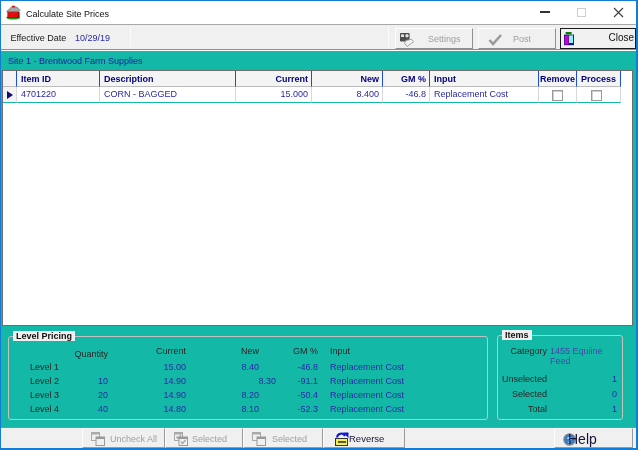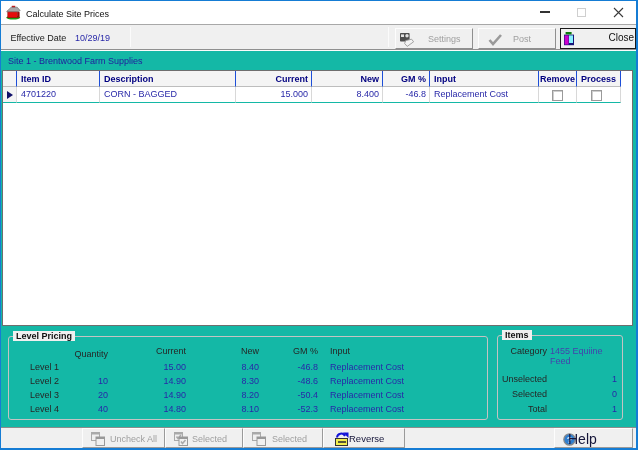--- a/index.html
+++ b/index.html
@@ -133,22 +133,22 @@
 
   <div class="row blk" style="left:30px;top:361.5px;">Level 1</div>
   <div class="row navy" style="left:110px;top:361.5px;width:76px;text-align:right;">15.00</div>
   <div class="row navy" style="left:190px;top:361.5px;width:69px;text-align:right;">8.40</div>
   <div class="row navy" style="left:250px;top:361.5px;width:68px;text-align:right;">-46.8</div>
   <div class="row navy" style="left:330px;top:361.5px;">Replacement Cost</div>
 
   <div class="row blk" style="left:30px;top:375.5px;">Level 2</div>
   <div class="row navy" style="left:40px;top:375.5px;width:68px;text-align:right;">10</div>
   <div class="row navy" style="left:110px;top:375.5px;width:76px;text-align:right;">14.90</div>
-  <div class="row navy" style="left:190px;top:375.5px;width:69px;text-align:right;">8.30</div>
-  <div class="row navy" style="left:250px;top:375.5px;width:68px;text-align:right;">-48.6</div>
+  <div class="row navy" style="left:207px;top:375.5px;width:69px;text-align:right;">8.30</div>
+  <div class="row navy" style="left:250px;top:375.5px;width:68px;text-align:right;">-91.1</div>
   <div class="row navy" style="left:330px;top:375.5px;">Replacement Cost</div>
 
   <div class="row blk" style="left:30px;top:389.5px;">Level 3</div>
   <div class="row navy" style="left:40px;top:389.5px;width:68px;text-align:right;">20</div>
   <div class="row navy" style="left:110px;top:389.5px;width:76px;text-align:right;">14.90</div>
   <div class="row navy" style="left:190px;top:389.5px;width:69px;text-align:right;">8.20</div>
   <div class="row navy" style="left:250px;top:389.5px;width:68px;text-align:right;">-50.4</div>
   <div class="row navy" style="left:330px;top:389.5px;">Replacement Cost</div>
 
   <div class="row blk" style="left:30px;top:403.5px;">Level 4</div>

